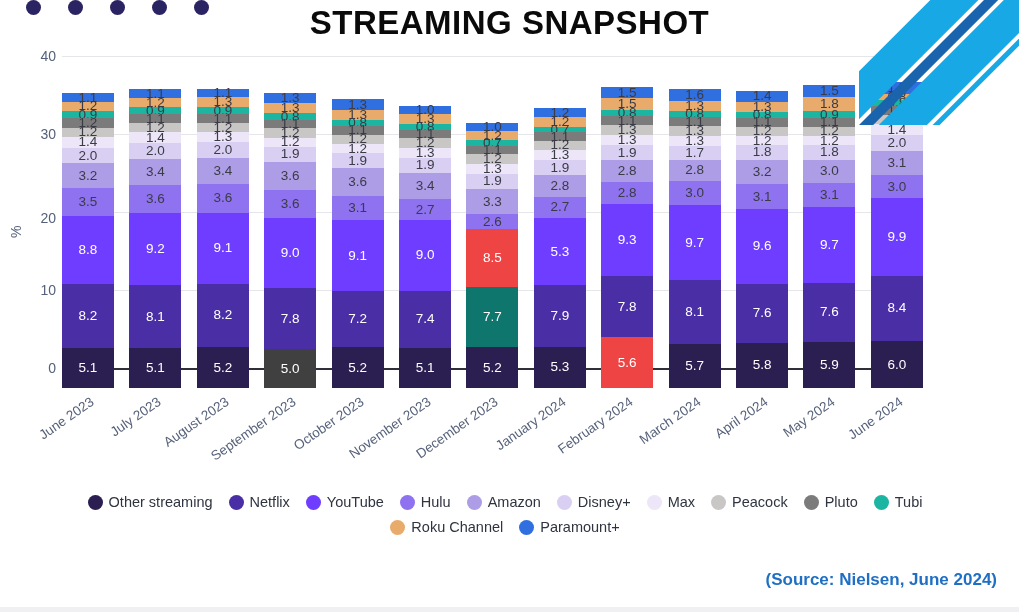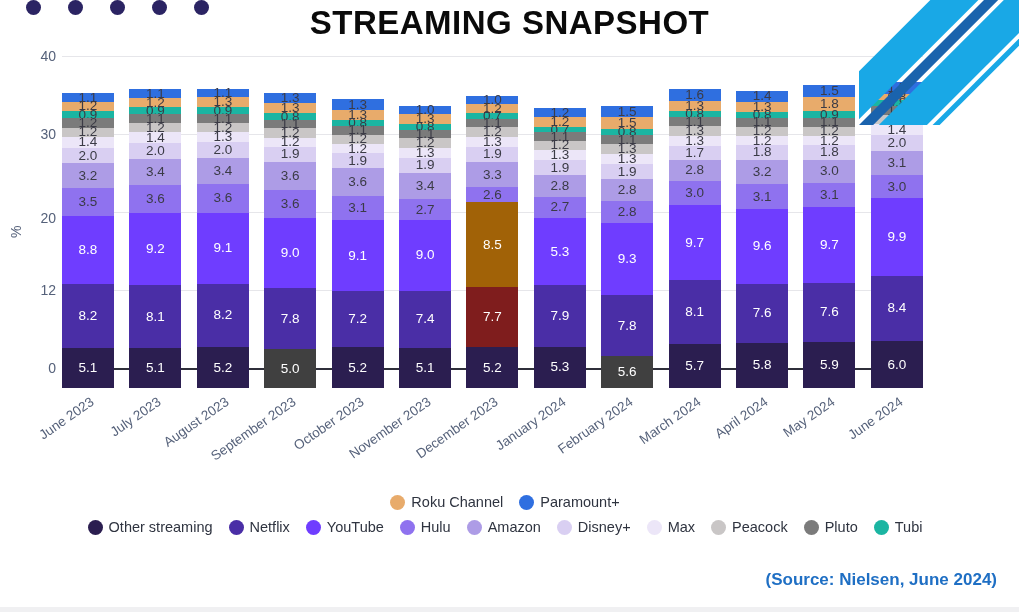--- a/index.html
+++ b/index.html
@@ -239,21 +239,21 @@
   <div id="yaxis-title">%</div>
   <div id="gridlines">
       <div class="gridline zero" style="top: 320px;"></div>
       <div class="gridline" style="top: 242px;"></div>
       <div class="gridline" style="top: 164px;"></div>
       <div class="gridline" style="top: 86px;"></div>
       <div class="gridline" style="top: 8px;"></div>
     </div>
   <div id="yticks">
       <div class="ytick" style="top: 320px;">0</div>
-      <div class="ytick" style="top: 242px;">12</div>
+      <div class="ytick" style="top: 242px;">10</div>
       <div class="ytick" style="top: 170px;">20</div>
       <div class="ytick" style="top: 86px;">30</div>
       <div class="ytick" style="top: 8px;">40</div>
     </div>
   <div id="plot">
       <div class="bar-col" title="June 2023">
         <div class="seg" style="background: rgb(47, 111, 224); height: 8.58px;">
           <div class="seg-label dark">1.1</div>
         </div>
         <div class="seg" style="background: rgb(232, 171, 107); height: 9.36px;">
@@ -501,24 +501,24 @@
         </div>
         <div class="seg" style="background: rgb(217, 207, 242); height: 14.82px;">
           <div class="seg-label dark">1.9</div>
         </div>
         <div class="seg" style="background: rgb(173, 156, 230); height: 25.74px;">
           <div class="seg-label dark">3.3</div>
         </div>
         <div class="seg" style="background: rgb(143, 114, 239); height: 15px;">
           <div class="seg-label dark">2.6</div>
         </div>
-        <div class="seg" style="background: #a16207; height: 85px;">
+        <div class="seg" style="background: #ef4444; height: 58px;">
           <div class="seg-label light">8.5</div>
         </div>
-        <div class="seg" style="background: #7f1d1d; height: 60.06px;">
+        <div class="seg" style="background: #0f766e; height: 60.06px;">
           <div class="seg-label light">7.7</div>
         </div>
         <div class="seg" style="background: rgb(43, 30, 80); height: 40.56px;">
           <div class="seg-label light">5.2</div>
         </div>
       </div>
       <div class="bar-col" title="January 2024">
         <div class="seg" style="background: rgb(47, 111, 224); height: 9.36px;">
           <div class="seg-label dark">1.2</div>
         </div>
@@ -583,21 +583,21 @@
         </div>
         <div class="seg" style="background: rgb(143, 114, 239); height: 21.84px;">
           <div class="seg-label dark">2.8</div>
         </div>
         <div class="seg" style="background: rgb(111, 61, 255); height: 72.54px;">
           <div class="seg-label light">9.3</div>
         </div>
         <div class="seg" style="background: rgb(74, 46, 166); height: 60.84px;">
           <div class="seg-label light">7.8</div>
         </div>
-        <div class="seg" style="background: #404040; height: 32px;">
+        <div class="seg" style="background: #ef4444; height: 51px;">
           <div class="seg-label light">5.6</div>
         </div>
       </div>
       <div class="bar-col" title="March 2024">
         <div class="seg" style="background: rgb(47, 111, 224); height: 12.48px;">
           <div class="seg-label dark">1.6</div>
         </div>
         <div class="seg" style="background: rgb(232, 171, 107); height: 10.14px;">
           <div class="seg-label dark">1.3</div>
         </div>
@@ -785,69 +785,69 @@
     </div>
     <div class="xlab-slot">
       <div class="xlab">May 2024</div>
     </div>
     <div class="xlab-slot">
       <div class="xlab">June 2024</div>
     </div>
   </div>
 
 <div id="legend">
+  <div class="legend-row" id="legend-row-1">
+      <div class="legend-item">
+        <span class="legend-swatch" style="background: rgb(43, 30, 80);"></span>
+        <span class="legend-text">Other streaming</span>
+      </div>
+      <div class="legend-item">
+        <span class="legend-swatch" style="background: rgb(74, 46, 166);"></span>
+        <span class="legend-text">Netflix</span>
+      </div>
+      <div class="legend-item">
+        <span class="legend-swatch" style="background: rgb(111, 61, 255);"></span>
+        <span class="legend-text">YouTube</span>
+      </div>
+      <div class="legend-item">
+        <span class="legend-swatch" style="background: rgb(143, 114, 239);"></span>
+        <span class="legend-text">Hulu</span>
+      </div>
+      <div class="legend-item">
+        <span class="legend-swatch" style="background: rgb(173, 156, 230);"></span>
+        <span class="legend-text">Amazon</span>
+      </div>
+      <div class="legend-item">
+        <span class="legend-swatch" style="background: rgb(217, 207, 242);"></span>
+        <span class="legend-text">Disney+</span>
+      </div>
+      <div class="legend-item">
+        <span class="legend-swatch" style="background: rgb(236, 230, 248);"></span>
+        <span class="legend-text">Max</span>
+      </div>
+      <div class="legend-item">
+        <span class="legend-swatch" style="background: rgb(201, 198, 198);"></span>
+        <span class="legend-text">Peacock</span>
+      </div>
+      <div class="legend-item">
+        <span class="legend-swatch" style="background: rgb(123, 123, 123);"></span>
+        <span class="legend-text">Pluto</span>
+      </div>
+      <div class="legend-item">
+        <span class="legend-swatch" style="background: rgb(27, 181, 162);"></span>
+        <span class="legend-text">Tubi</span>
+      </div>
+    </div>
   <div class="legend-row" id="legend-row-2">
       <div class="legend-item">
         <span class="legend-swatch" style="background: rgb(232, 171, 107);"></span>
         <span class="legend-text">Roku Channel</span>
       </div>
       <div class="legend-item">
         <span class="legend-swatch" style="background: rgb(47, 111, 224);"></span>
         <span class="legend-text">Paramount+</span>
       </div>
     </div>
-  <div class="legend-row" id="legend-row-1">
-      <div class="legend-item">
-        <span class="legend-swatch" style="background: rgb(43, 30, 80);"></span>
-        <span class="legend-text">Other streaming</span>
-      </div>
-      <div class="legend-item">
-        <span class="legend-swatch" style="background: rgb(74, 46, 166);"></span>
-        <span class="legend-text">Netflix</span>
-      </div>
-      <div class="legend-item">
-        <span class="legend-swatch" style="background: rgb(111, 61, 255);"></span>
-        <span class="legend-text">YouTube</span>
-      </div>
-      <div class="legend-item">
-        <span class="legend-swatch" style="background: rgb(143, 114, 239);"></span>
-        <span class="legend-text">Hulu</span>
-      </div>
-      <div class="legend-item">
-        <span class="legend-swatch" style="background: rgb(173, 156, 230);"></span>
-        <span class="legend-text">Amazon</span>
-      </div>
-      <div class="legend-item">
-        <span class="legend-swatch" style="background: rgb(217, 207, 242);"></span>
-        <span class="legend-text">Disney+</span>
-      </div>
-      <div class="legend-item">
-        <span class="legend-swatch" style="background: rgb(236, 230, 248);"></span>
-        <span class="legend-text">Max</span>
-      </div>
-      <div class="legend-item">
-        <span class="legend-swatch" style="background: rgb(201, 198, 198);"></span>
-        <span class="legend-text">Peacock</span>
-      </div>
-      <div class="legend-item">
-        <span class="legend-swatch" style="background: rgb(123, 123, 123);"></span>
-        <span class="legend-text">Pluto</span>
-      </div>
-      <div class="legend-item">
-        <span class="legend-swatch" style="background: rgb(27, 181, 162);"></span>
-        <span class="legend-text">Tubi</span>
-      </div>
-    </div>
 </div>
 
 <div id="source">(Source: Nielsen, June 2024)</div>
 
 <div id="bottom-rule"></div>
 
 </body></html>

